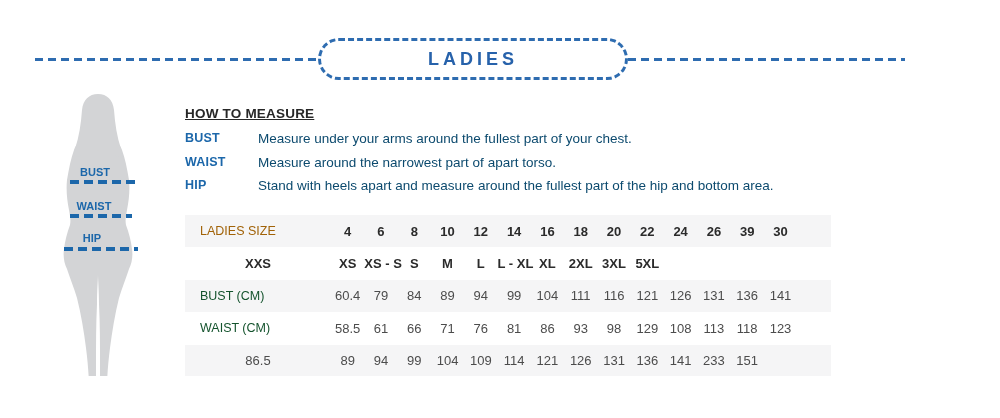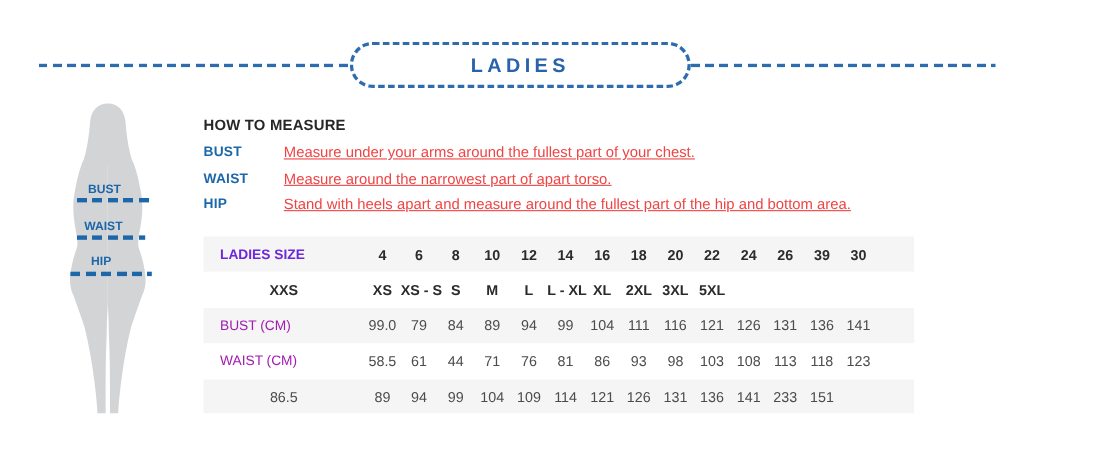--- a/index.html
+++ b/index.html
@@ -27,35 +27,35 @@
   .m-dash{position:absolute;height:4px;background:repeating-linear-gradient(90deg,var(--accent-blue,#1c67aa) 0 9px,transparent 9px 14px);}
   .m-bust  .m-label{left:12px;top:74px;width:56px;}
   .m-bust  .m-dash{left:15px;top:88px;width:66px;}
   .m-waist .m-label{left:9px;top:108px;width:60px;}
   .m-waist .m-dash{left:15px;top:122px;width:62px;}
   .m-hip   .m-label{left:9px;top:140px;width:56px;}
   .m-hip   .m-dash{left:9px;top:155px;width:74px;}
 
   
   .htm{position:absolute;left:185px;top:106px;width:690px;}
-  .htm-title{font-size:13.5px;font-weight:bold;color:var(--text-dark,#272727);letter-spacing:.2px;margin-bottom:10px;}
+  .htm-title{font-size:13.5px;font-weight:bold;color:var(--text-dark,#272727);letter-spacing:.2px;margin-bottom:10px;text-decoration:underline;}
   .htm-rows{display:grid;grid-template-columns:73px auto;row-gap:8.5px;}
   .htm-label{font-size:12.5px;font-weight:bold;color:var(--accent-blue,#1c67aa);letter-spacing:.2px;}
-  .htm-desc{font-size:13.5px;color:#ef4444;text-decoration:underline;}
+  .htm-desc{font-size:13.5px;color:#0c4a6e;}
 
   
   .stable{position:absolute;left:185px;top:215px;width:646px;}
   .t-row{
     display:grid;grid-template-columns:146px repeat(14,33.3px) 1fr;
     height:32.4px;align-items:center;
   }
   .t-row:nth-child(odd){background:var(--row-shade,#f5f5f6);}
-  .t-label{padding-left:15px;font-size:12.5px;color:#a21caf;white-space:nowrap;}
+  .t-label{padding-left:15px;font-size:12.5px;color:#14532d;white-space:nowrap;}
   .t-cell{text-align:center;font-size:13px;color:var(--text-value,#4c4c4c);white-space:nowrap;}
-  .t-row:nth-child(-n+2) .t-label{font-weight:bold;color:#6d28d9;}
+  .t-row:nth-child(-n+2) .t-label{font-weight:normal;color:#a16207;}
   .t-row:nth-child(-n+2) .t-cell{font-weight:bold;color:#2b2b2b;}
   .t-spacer{height:1px;}
 </style>
 </head>
 <body>
 
 <div class="canvas">
 
   <div class="hdr">
     <div class="hline left"></div>
@@ -147,48 +147,48 @@
         <div class="t-cell">2XL</div>
         <div class="t-cell">3XL</div>
         <div class="t-cell">5XL</div>
         <div class="t-cell"></div>
         <div class="t-cell"></div>
         <div class="t-cell"></div>
         <div class="t-spacer"></div>
       </div>
       <div class="t-row">
       <div class="t-label">BUST (CM)</div>
-    <div class="t-cell">99.0</div>
+    <div class="t-cell">60.4</div>
         <div class="t-cell">79</div>
         <div class="t-cell">84</div>
         <div class="t-cell">89</div>
         <div class="t-cell">94</div>
         <div class="t-cell">99</div>
         <div class="t-cell">104</div>
         <div class="t-cell">111</div>
         <div class="t-cell">116</div>
         <div class="t-cell">121</div>
         <div class="t-cell">126</div>
         <div class="t-cell">131</div>
         <div class="t-cell">136</div>
         <div class="t-cell">141</div>
         <div class="t-spacer"></div>
       </div>
       <div class="t-row">
       <div class="t-label">WAIST (CM)</div>
     <div class="t-cell">58.5</div>
         <div class="t-cell">61</div>
-        <div class="t-cell">44</div>
+        <div class="t-cell">66</div>
         <div class="t-cell">71</div>
         <div class="t-cell">76</div>
         <div class="t-cell">81</div>
         <div class="t-cell">86</div>
         <div class="t-cell">93</div>
         <div class="t-cell">98</div>
-        <div class="t-cell">103</div>
+        <div class="t-cell">129</div>
         <div class="t-cell">108</div>
         <div class="t-cell">113</div>
         <div class="t-cell">118</div>
         <div class="t-cell">123</div>
         <div class="t-spacer"></div>
       </div>
       <div class="t-row">
     <div class="t-cell">86.5</div>
         <div class="t-cell">89</div>
         <div class="t-cell">94</div>

